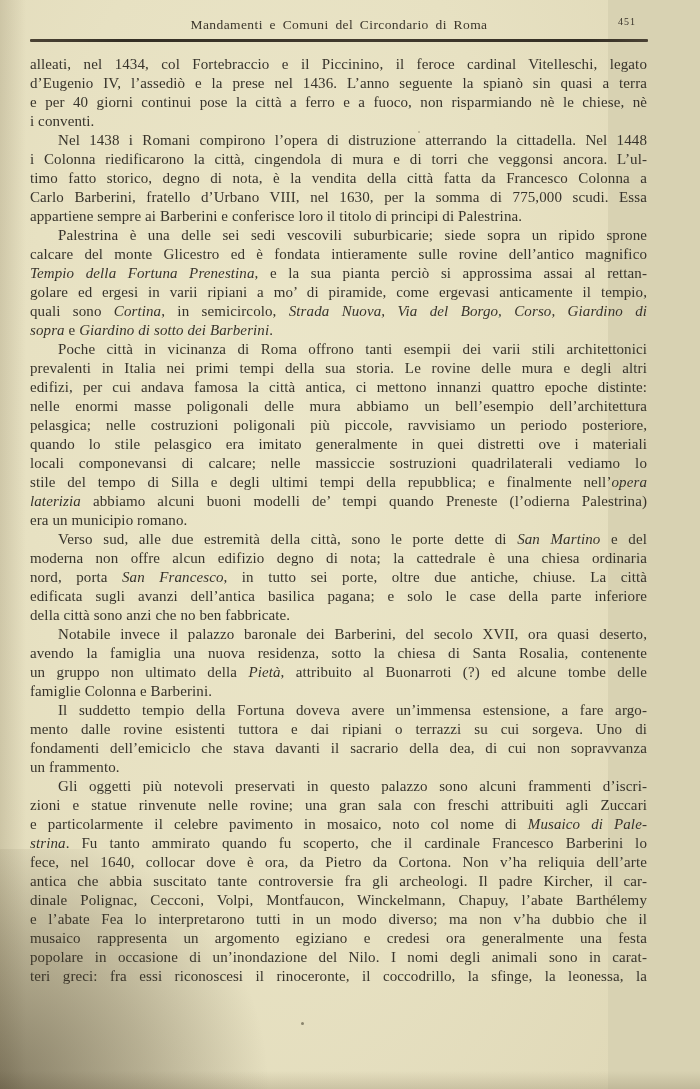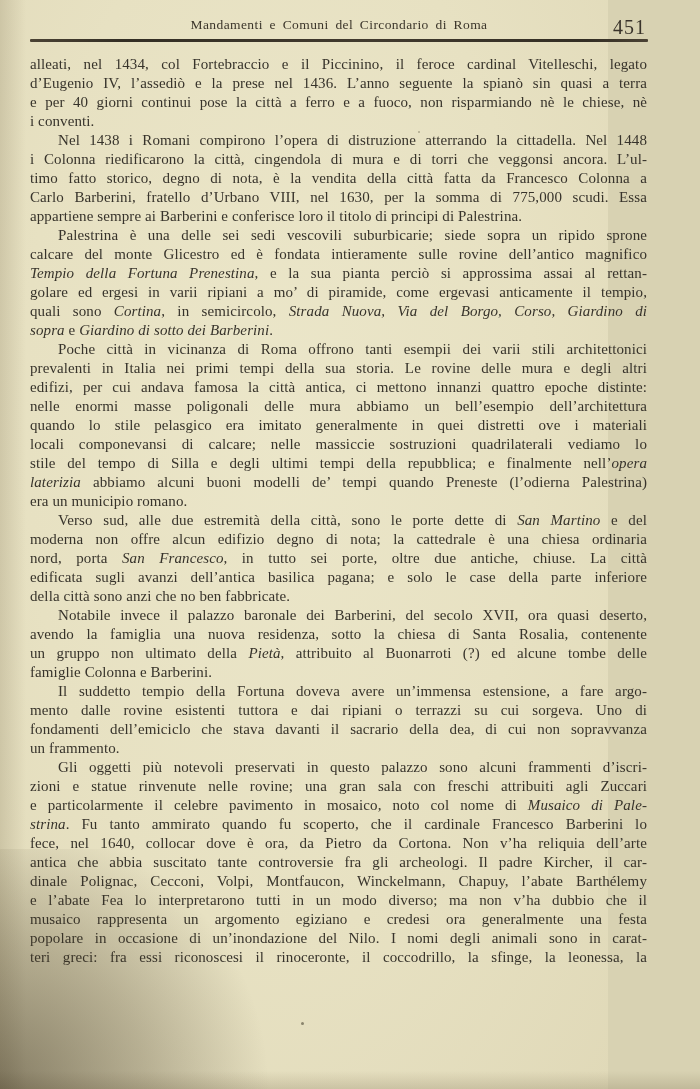--- a/index.html
+++ b/index.html
@@ -25,21 +25,21 @@
   .shadow-bottom {
     position:absolute; left:0; bottom:0; width:700px; height:18px; pointer-events:none;
     background:linear-gradient(to top, rgba(100,86,56,0.2), rgba(100,86,56,0));
   }
   .header {
     position:absolute; top:17px; left:30px; width:618px; height:18px;
     font-size:13.5px; color:#3c362b; letter-spacing:0.4px; word-spacing:3px;
   }
   .running-title { display:block; text-align:center; }
   .page-number {
-    position:absolute; right:2px; top:-1px; font-size:20px; letter-spacing:1px; color:#39332a;
+    position:absolute; right:12px; top:-1px; font-size:10px; letter-spacing:1px; color:#39332a;
   }
   .rule {
     position:absolute; top:39px; left:30px; width:618px; height:2.6px;
     background:linear-gradient(to right, #4a4234, #332e24 15%, #413a2e 55%, #332e24 90%, #4a4234);
     border-radius:1px;
   }
   .text-block {
     position:absolute; top:55px; left:30px; width:617px;
     font-size:15px; color:#37332b; letter-spacing:0.1px;
   }
@@ -85,20 +85,21 @@
         <div class="line"><span class="it">Tempio della Fortuna Prenestina</span><span class="rm">, e la sua pianta perciò si approssima assai al rettan-</span></div>
         <div class="line"><span class="rm">golare ed ergesi in varii ripiani a mo’ di piramide, come ergevasi anticamente il tempio,</span></div>
         <div class="line"><span class="rm">quali sono </span><span class="it">Cortina</span><span class="rm">, in semicircolo, </span><span class="it">Strada Nuova, Via del Borgo, Corso, Giardino di</span></div>
         <div class="line endline"><span class="it">sopra</span><span class="rm"> e </span><span class="it">Giardino di sotto dei Barberini</span><span class="rm">.</span></div>
       </div>
       <div class="para">
         <div class="line indent"><span class="rm">Poche città in vicinanza di Roma offrono tanti esempii dei varii stili architettonici</span></div>
         <div class="line"><span class="rm">prevalenti in Italia nei primi tempi della sua storia. Le rovine delle mura e degli altri</span></div>
         <div class="line"><span class="rm">edifizi, per cui andava famosa la città antica, ci mettono innanzi quattro epoche distinte:</span></div>
         <div class="line"><span class="rm">nelle enormi masse poligonali delle mura abbiamo un bell’esempio dell’architettura</span></div>
+        <div class="line"><span class="rm">pelasgica; nelle costruzioni poligonali più piccole, ravvisiamo un periodo posteriore,</span></div>
         <div class="line"><span class="rm">quando lo stile pelasgico era imitato generalmente in quei distretti ove i materiali</span></div>
         <div class="line"><span class="rm">locali componevansi di calcare; nelle massiccie sostruzioni quadrilaterali vediamo lo</span></div>
         <div class="line"><span class="rm">stile del tempo di Silla e degli ultimi tempi della repubblica; e finalmente nell’</span><span class="it">opera</span></div>
         <div class="line"><span class="it">laterizia</span><span class="rm"> abbiamo alcuni buoni modelli de’ tempi quando Preneste (l’odierna Palestrina)</span></div>
         <div class="line endline"><span class="rm">era un municipio romano.</span></div>
       </div>
       <div class="para">
         <div class="line indent"><span class="rm">Verso sud, alle due estremità della città, sono le porte dette di </span><span class="it">San Martino</span><span class="rm"> e del</span></div>
         <div class="line"><span class="rm">moderna non offre alcun edifizio degno di nota; la cattedrale è una chiesa ordinaria</span></div>
         <div class="line"><span class="rm">nord, porta </span><span class="it">San Francesco</span><span class="rm">, in tutto sei porte, oltre due antiche, chiuse. La città</span></div>

